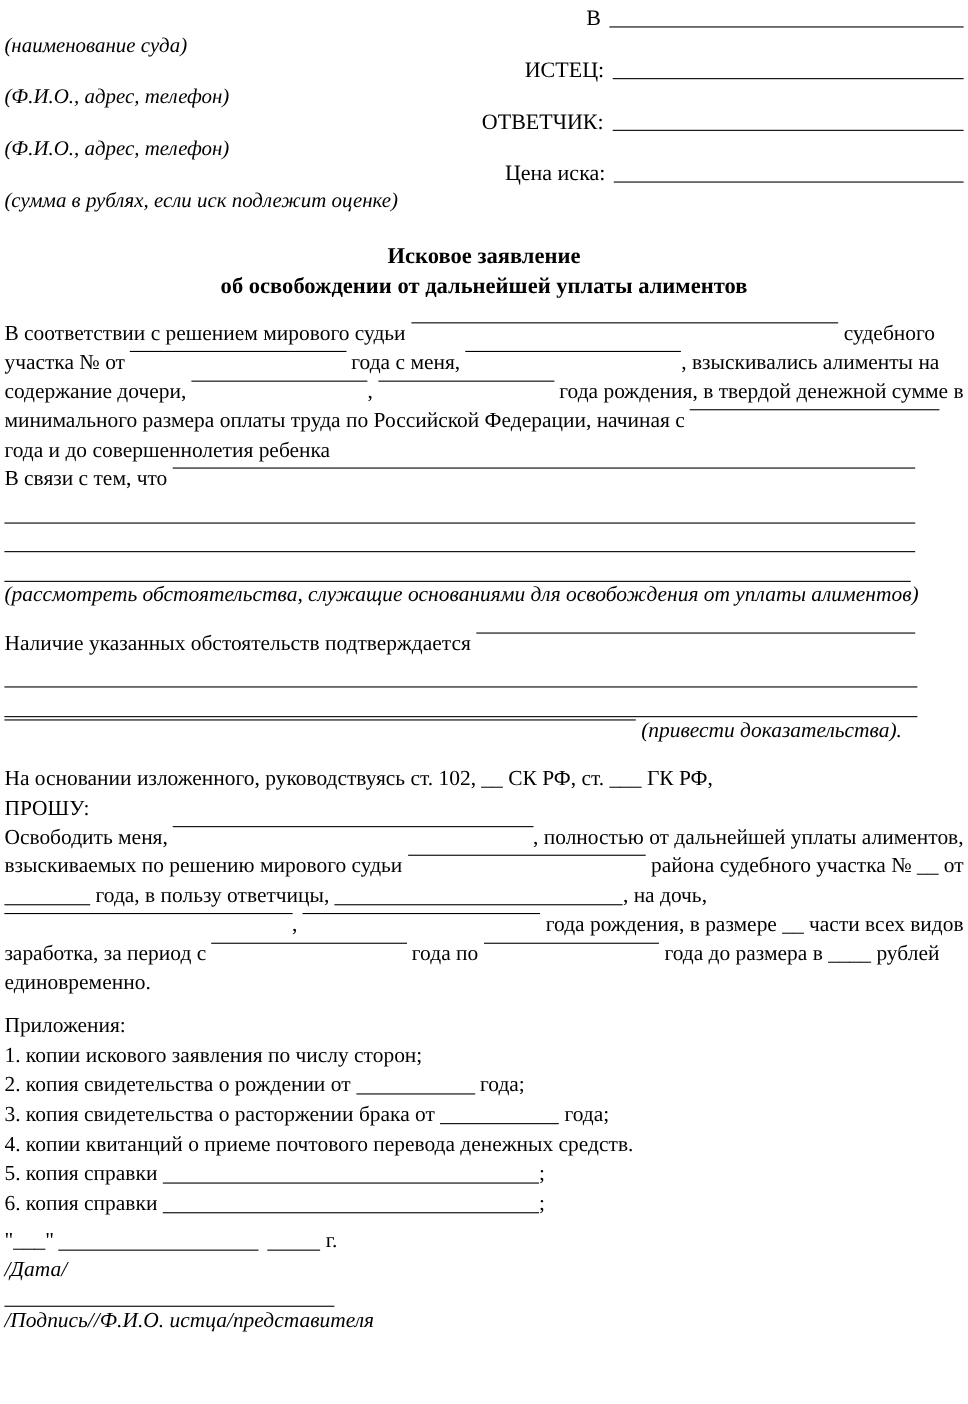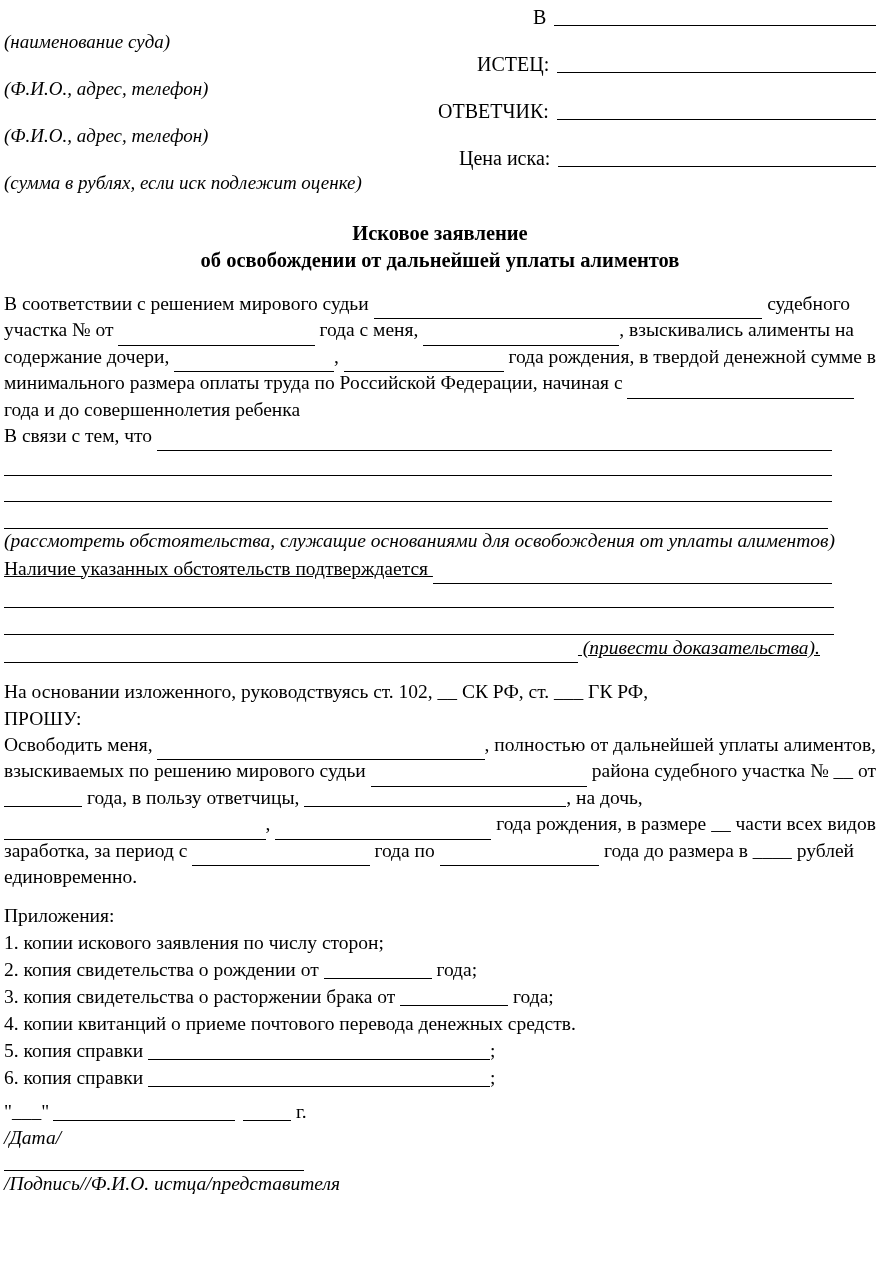--- a/index.html
+++ b/index.html
@@ -12,27 +12,27 @@
   
   .hrow{display:flex;align-items:baseline;line-height:23.5px;font-size:20px;}
   .hlabel{white-space:pre;padding-right:8px;}
   .hline{flex:1 1 0;border-bottom:1.7px solid #000;position:relative;top:2px;height:0;}
   .hcap{font-style:italic;font-size:19px;line-height:23.5px;}
   
   .title{margin-top:26px;text-align:center;font-weight:bold;font-size:20.5px;line-height:27px;}
   
   .bodytext{margin-top:17px;}
   .ln{line-height:26.4px;}
-  .fl{display:flex;align-items:flex-end;}
+  .fl{display:flex;align-items:flex-start;}
   .t{white-space:pre;}
   .bf{flex:1 1 0;border-bottom:1.7px solid #000;position:relative;top:2px;height:0;}
   .bl{display:inline-block;border-bottom:1.7px solid #000;height:0;vertical-align:-3px;}
   .rule{border-bottom:1.7px solid #000;height:26.4px;box-sizing:border-box;}
   .cap{font-style:italic;}
-  .p2{margin-top:3px;text-decoration:underline;}
+  .p2{margin-top:20px;}
   .p3{margin-top:18px;}
   .attach{margin-top:12px;}
   .attach .ln{line-height:27px;}
   .footer{margin-top:8px;}
   .sigline{width:300px;border-bottom:1.7px solid #000;height:0;margin-top:20px;}
   .sigcap{line-height:25px;}
 </style>
 </head>
 <body>
 

